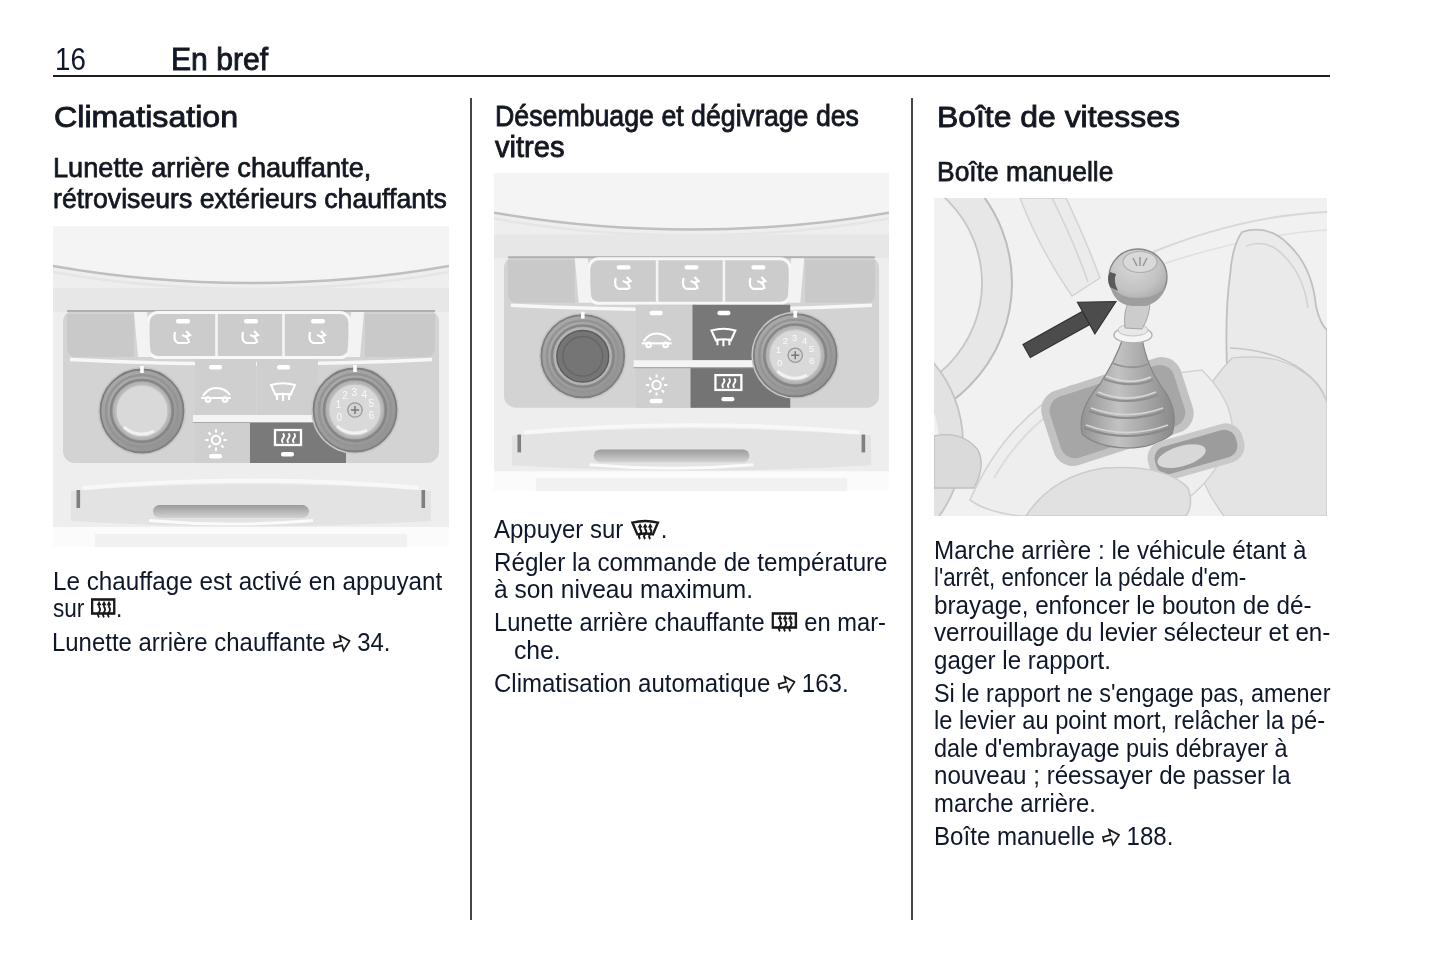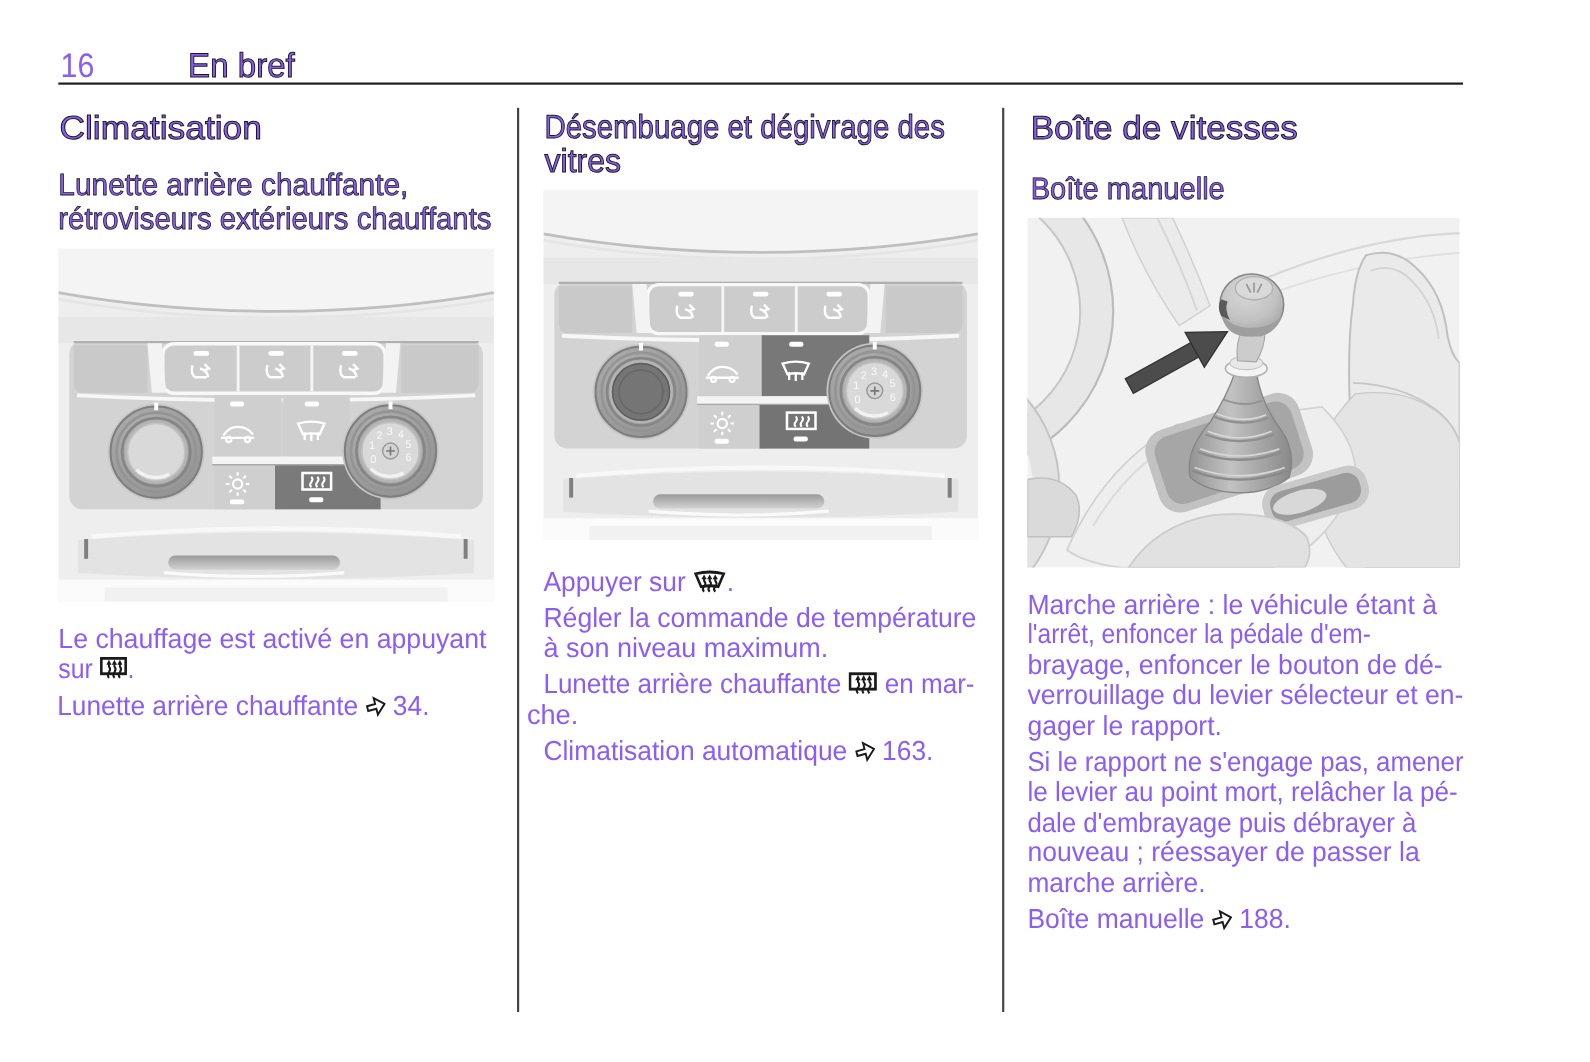--- a/index.html
+++ b/index.html
@@ -1,17 +1,17 @@
 <!DOCTYPE html>
 <html><head>
 <meta charset="utf-8">
 <style>
 html,body{margin:0;padding:0;background:#ffffff;}
 #page{position:relative;width:1445px;height:965px;background:#ffffff;overflow:hidden;
-  font-family:"Liberation Sans",sans-serif;color:#8b5cf6;}
+  font-family:"Liberation Sans",sans-serif;color:#0f172a;}
 .ln{position:absolute;white-space:nowrap;line-height:29px;font-size:25px;
   transform-origin:0 50%;}
 .h1{font-size:30px;-webkit-text-stroke:0.9px #1a1a1a;line-height:31px;}
 .h2{font-size:28px;-webkit-text-stroke:0.75px #1a1a1a;line-height:29px;}
 .hd{font-size:31px;line-height:31px;}
 .hdb{font-size:31px;-webkit-text-stroke:0.9px #1a1a1a;line-height:31px;}
 .rule{position:absolute;background:#1f1f1f;}
 svg{display:block;}
 .icn{display:inline-block;vertical-align:baseline;}
 </style>
@@ -312,21 +312,21 @@
             <path d="M14.500000,19.3 q-2.4,-2.6 0,-5.2 q2.4,-2.6 0,-5.2 l0,-2.9"></path>
             <path d="M20.000000,19.3 q-2.4,-2.6 0,-5.2 q2.4,-2.6 0,-5.2 l0,-2.9"></path>
           </g>
         </g>
         <g fill="#1a1a1a">
           <path d="M9.000000,7.3 l-2.6,0 2.6,-4.6 2.6,4.6 z"></path>
           <path d="M14.500000,7.3 l-2.6,0 2.6,-4.6 2.6,4.6 z"></path>
           <path d="M20.000000,7.3 l-2.6,0 2.6,-4.6 2.6,4.6 z"></path>
         </g>
       </svg> en mar-</div>
-  <div class="ln" id="c2p3b" style="left:479px;top:635.5px;transform:scaleX(0.9888);">che.</div>
+  <div class="ln" id="c2p3b" style="left:514px;top:635.5px;transform:scaleX(0.9888);">che.</div>
   <div class="ln" id="c2p4" style="left:494.1px;top:668.5px;transform:scaleX(0.9604);">Climatisation automatique <svg class="icn" style="vertical-align:-2px" width="19" height="21" viewBox="0 0 19 21">
         <g transform="rotate(-15 10 11)">
           <polygon points="1.5,8.8 9.5,8.8 9.5,3.2 18.2,11 9.5,18.8 9.5,13.2 1.5,13.2" fill="none" stroke="#1a1a1a" stroke-width="1.8"></polygon>
         </g>
       </svg> 163.</div>
 
   <div class="ln h1" id="c3h1" style="left:936.7px;top:101.3px;transform:scaleX(1.0630);">Boîte de vitesses</div>
   <div class="ln h2" id="c3h2" style="left:936.7px;top:157.3px;transform:scaleX(0.9446);">Boîte manuelle</div>
   <div id="img3" style="position:absolute;left:934px;top:198px;width:393px;height:318px;">
       <svg width="100%" height="100%" viewBox="0 0 393 318" preserveAspectRatio="none">

